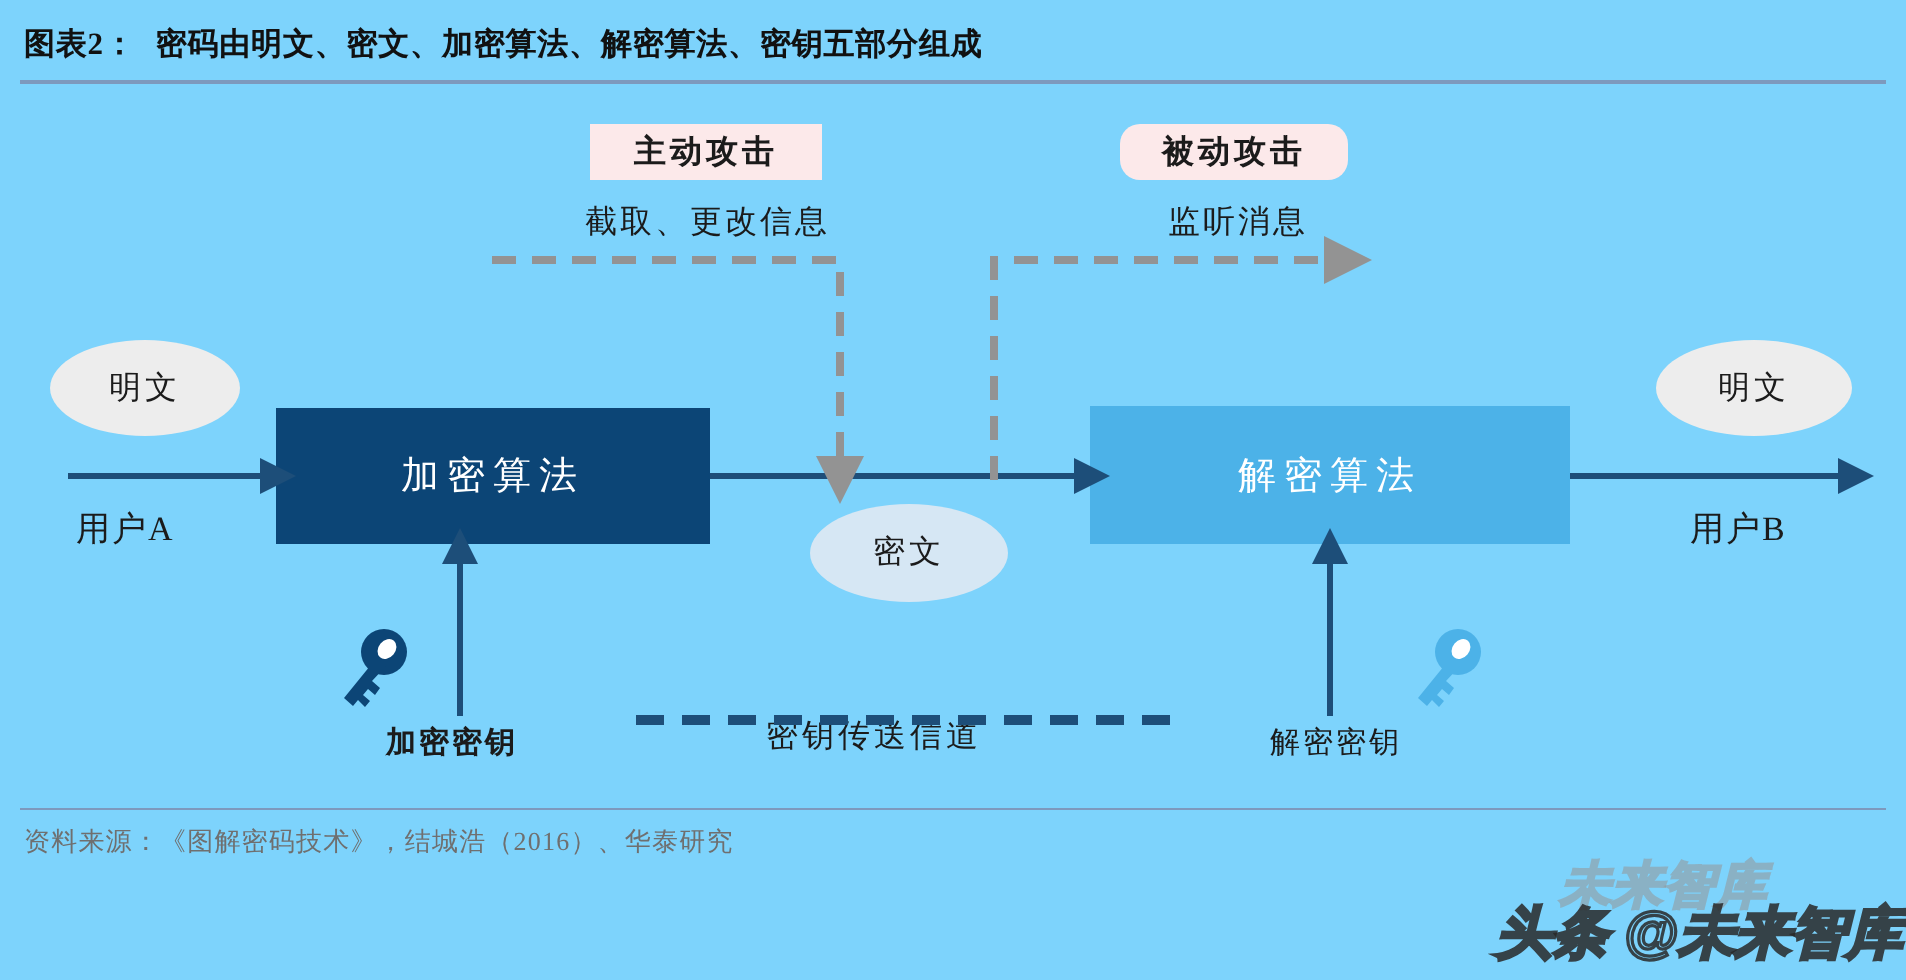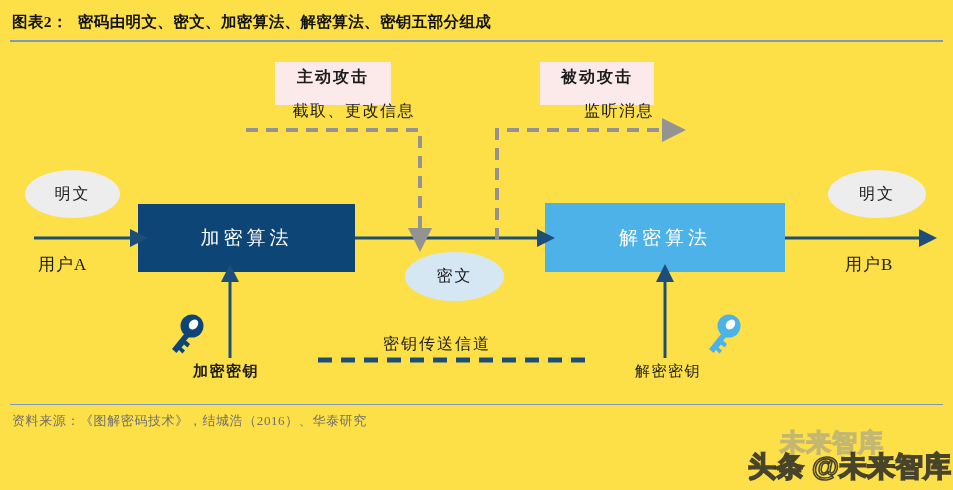--- a/index.html
+++ b/index.html
@@ -1,20 +1,20 @@
 <!DOCTYPE html>
 <html><head>
 <meta charset="utf-8">
 <style>
   html,body{margin:0;padding:0;background:#ffffff;}
   body{
     font-family:"Liberation Serif","DejaVu Serif",serif;
     width:953px;height:490px;position:relative;overflow:hidden;
   }
-  #stage{position:relative;width:953px;height:490px;background:#fde047;}
+  #stage{position:relative;width:953px;height:490px;background:#7dd3fc;}
 
   
   .title{
     position:absolute;left:12px;top:12px;
     font-family:"Liberation Serif","DejaVu Serif",serif;
     font-weight:bold;font-size:15.5px;color:#111;letter-spacing:.4px;
     white-space:nowrap;
   }
   .title .num{margin-right:10px;}
   .rule-top{
@@ -27,21 +27,21 @@
   }
   .source{
     position:absolute;left:12px;top:412px;
     font-size:13px;color:#6f6f6f;letter-spacing:.6px;white-space:nowrap;
   }
 
   
   .tag{
     position:absolute;background:#fce9ea;color:#1b1b1b;
     font-size:16px;letter-spacing:2px;font-weight:bold;
-    text-align:center;line-height:30px;height:43px;
+    text-align:center;line-height:30px;height:28px;margin-left:20px;
   }
   .subtag{
     position:absolute;color:#1b1b1b;font-size:16px;letter-spacing:1.5px;
     white-space:nowrap;text-align:right;
   }
 
   
   .algbox{
     position:absolute;display:flex;align-items:center;justify-content:center;
     color:#ffffff;font-size:19px;letter-spacing:4px;
@@ -68,29 +68,31 @@
   }
 
   
   .keylabel{
     position:absolute;font-size:15px;letter-spacing:1.5px;color:#1b1b1b;
     white-space:nowrap;
   }
   .channel-label{
     position:absolute;font-size:16px;letter-spacing:2px;color:#1b1b1b;
     white-space:nowrap;
+    margin-top:24px;
   }
 
   
   #vec{position:absolute;left:0;top:0;width:953px;height:490px;}
 
   
   #watermark{
     position:absolute;left:742px;top:424px;width:205px;height:62px;
     pointer-events:none;
+    font-style:italic;
   }
   .wm-back{
     position:absolute;left:38px;top:2px;
     font-family:"Liberation Sans","DejaVu Sans",sans-serif;
     font-size:25px;font-weight:bold;letter-spacing:1px;
     color:rgba(0,0,0,0);
     -webkit-text-stroke:1.3px rgba(150,150,150,.55);
   }
   .wm-front{
     position:absolute;left:6px;top:24px;
@@ -107,21 +109,21 @@
 <div id="stage">
 
   <div class="title">
     <span class="num">图表2：</span><span>密码由明文、密文、加密算法、解密算法、密钥五部分组成</span>
   </div>
   <div class="rule-top"></div>
 
   <div class="tag" style="left:275px;top:62px;width:116px;">主动攻击</div>
   <div class="subtag" style="left:255px;top:101px;width:160px;">截取、更改信息</div>
 
-  <div class="tag" style="left:540px;top:62px;width:114px;">被动攻击</div>
+  <div class="tag" style="left:540px;top:62px;width:114px;border-radius:10px;">被动攻击</div>
   <div class="subtag" style="left:540px;top:101px;width:114px;">监听消息</div>
 
   <div class="ellipse ell-gray" id="plain-left">
     <span>明文</span>
   </div>
   <div class="ellipse ell-gray" id="plain-right">
     <span>明文</span>
   </div>
   <div class="ellipse ell-blue" id="cipher">
     <span>密文</span>

